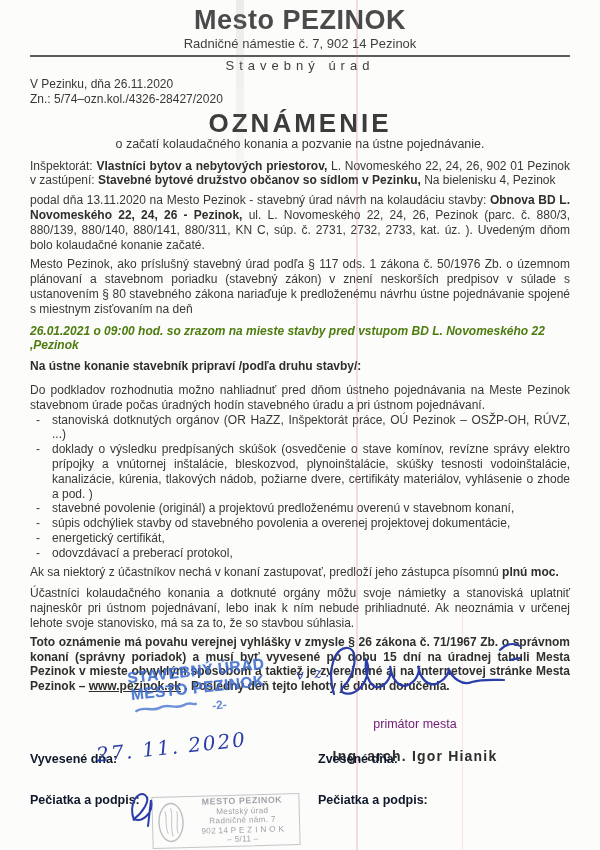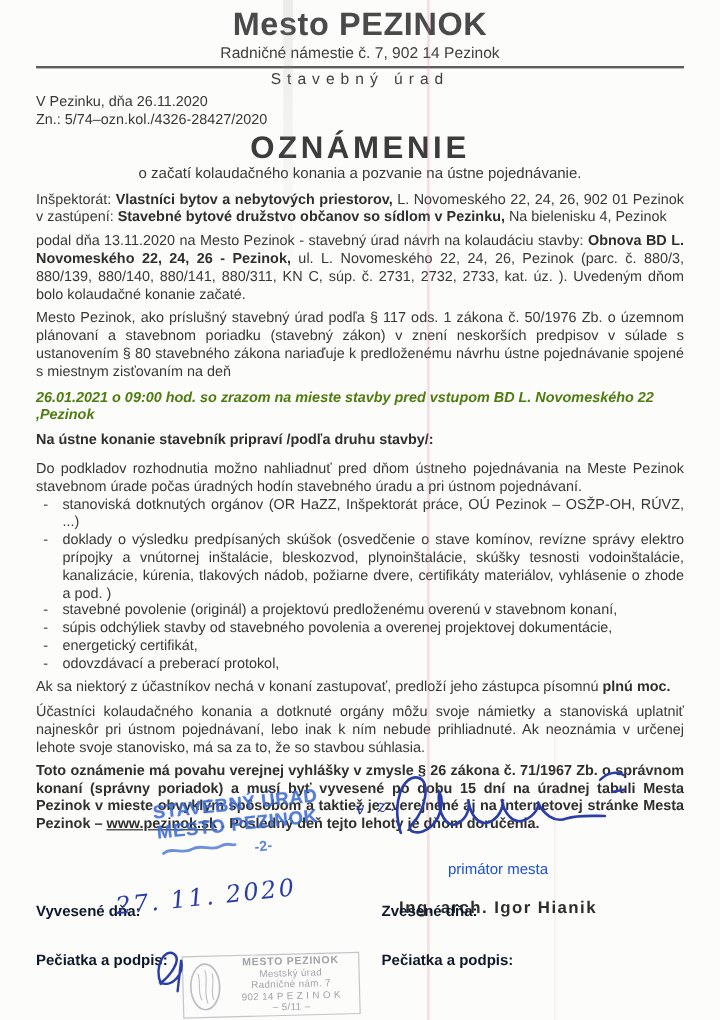--- a/index.html
+++ b/index.html
@@ -45,21 +45,21 @@
     letter-spacing:.5px;opacity:.88;text-shadow:0 0 1px rgba(62,108,206,.5);}
   .stamp-squiggle{position:absolute;left:134px;top:64px;transform:rotate(-6deg);opacity:.75;}
   .stamp-note{position:absolute;left:212px;top:60px;transform:rotate(-6deg);
     color:#3e6cce;font-weight:700;font-size:12px;opacity:.8;}
   .vz{position:absolute;left:296px;top:28px;color:#2a3da8;
     font-family:"DejaVu Serif",serif;font-style:italic;font-size:14px;transform:rotate(-6deg);letter-spacing:3px;}
   .signature-svg{position:absolute;left:318px;top:0px;}
   .signer-name{position:absolute;left:300px;top:62px;width:230px;text-align:center;
     font-weight:700;font-size:14px;color:#2d2d2d;letter-spacing:1.2px;line-height:16px;margin-top:48px;}
   .signer-title{position:absolute;left:300px;top:79px;width:230px;text-align:center;
-    font-size:12.5px;color:#1d4ed8;}
+    font-size:12.5px;color:#701a75;}
   
   .footer-label{position:absolute;font-weight:700;font-size:12.5px;color:#0f172a;}
   .hand-date{position:absolute;left:96px;top:740px;color:#2a3da8;
     font-family:"DejaVu Serif",serif;font-style:italic;font-size:20px;
     transform:rotate(-6deg);letter-spacing:2px;white-space:nowrap;}
   .initials-svg{position:absolute;left:126px;top:786px;}
   .faint-stamp{position:absolute;left:152px;top:795px;width:148px;height:52px;
     border:1.2px solid rgba(110,115,125,.40);transform:rotate(-1.5deg);
     display:flex;align-items:center;gap:3px;padding:2px 3px;box-sizing:border-box;
     color:rgba(95,100,112,.60);}

